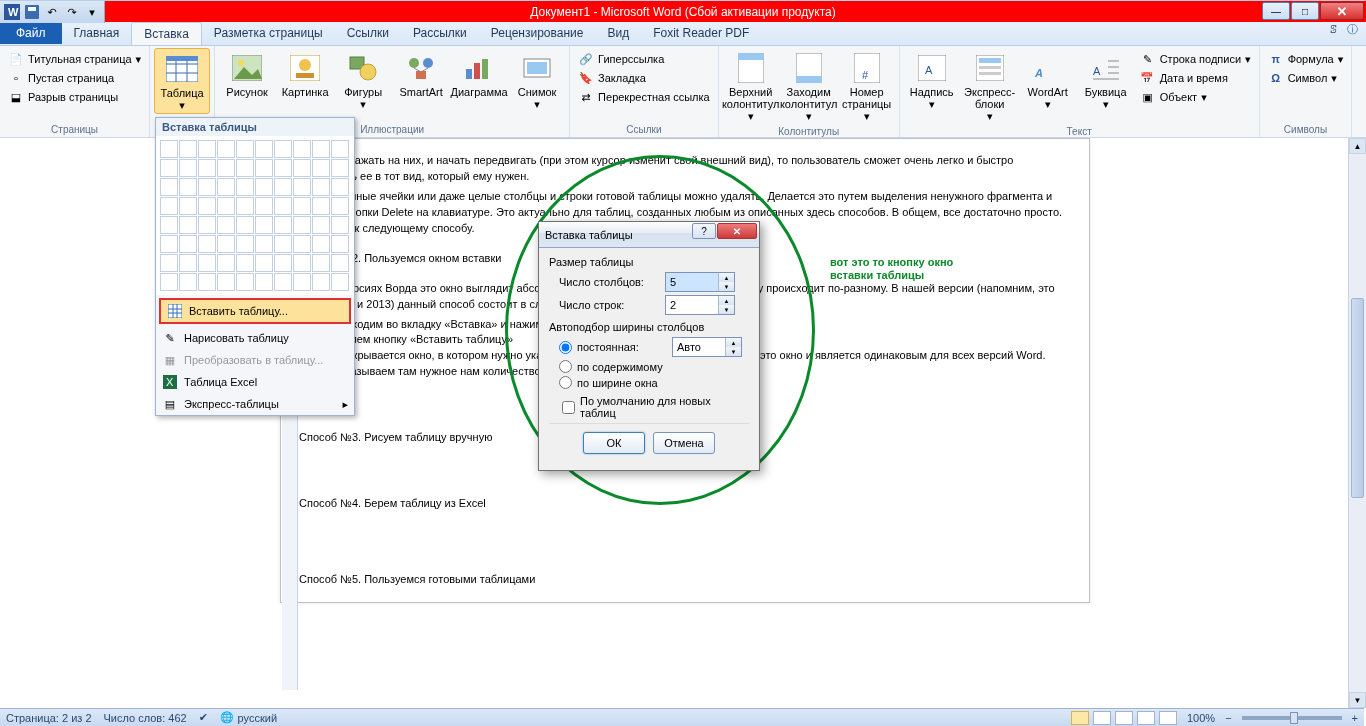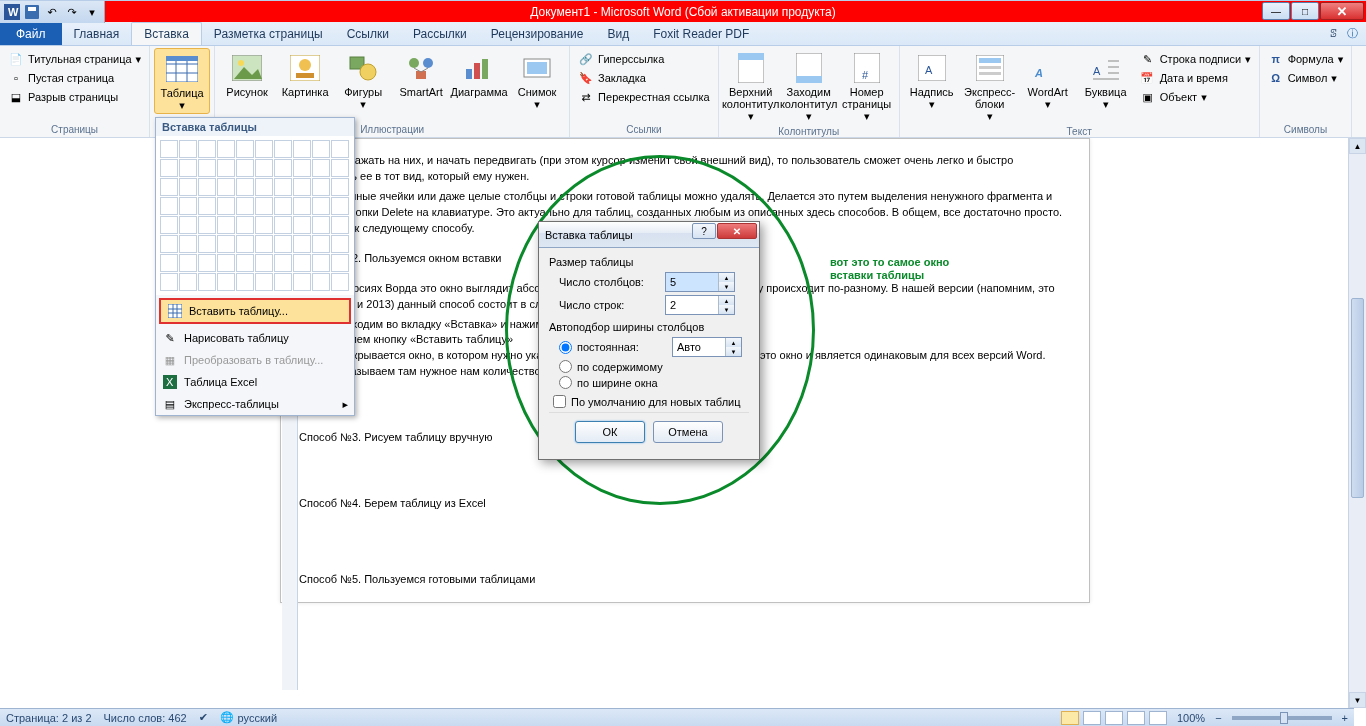--- a/index.html
+++ b/index.html
@@ -4,21 +4,21 @@
 <style>
 *{margin:0;padding:0;box-sizing:border-box;font-family:"Segoe UI",Tahoma,sans-serif;font-size:11px}
 body{background:#fff;width:1366px;height:726px;overflow:hidden;position:relative}
 .titlebar{height:22px;background:#f00;display:flex;align-items:center;position:relative;border-top:1px solid #b7cde8}
 .qat{position:absolute;left:0;top:0;height:22px;background:linear-gradient(#dbe7f5,#c3d7ef);display:flex;align-items:center;padding:0 2px;border-right:1px solid #9ab;z-index:2}
 .qat-btn{width:18px;height:18px;display:flex;align-items:center;justify-content:center;margin:0 1px;cursor:pointer}
 .title{flex:1;text-align:center;color:#fff;font-size:12px}
 .winbtns{display:flex;height:20px;position:absolute;right:2px;top:1px;z-index:3}
 .winbtn{width:28px;height:18px;border:1px solid #5a7ca8;background:linear-gradient(#eaf1fb,#cadef3);display:flex;align-items:center;justify-content:center;font-size:10px;margin-left:1px;border-radius:2px}
 .winbtn.close{background:linear-gradient(#f08080,#d93030);border-color:#a02020;color:#fff;width:44px;font-size:13px;font-weight:bold}
-.tabs{display:flex;background:linear-gradient(#e8f0fb,#dae8f7);border-bottom:1px solid #b7cde8;height:24px;align-items:center;padding-left:0}
+.tabs{display:flex;background:linear-gradient(#e8f0fb,#dae8f7);border-bottom:1px solid #b7cde8;height:24px;align-items:flex-start;padding-left:0}
 .tab{padding:4px 12px;cursor:pointer;color:#1e395b;font-size:12px}
 .tab.file{background:#1a5fb4;color:#fff;border-radius:0;padding:4px 16px}
 .tab.active{background:#f5f6f7;border:1px solid #b7cde8;border-bottom:none;border-radius:2px 2px 0 0}
 .tabs-right{margin-left:auto;display:flex;align-items:center;padding-right:8px;gap:10px;color:#1e395b}
 .ribbon{height:92px;background:#f5f6f7;border-bottom:1px solid #ccd8e8;display:flex;position:relative}
 .group{border-right:1px solid #d8e2ef;display:flex;flex-direction:column;padding:2px 4px 0}
 .group-body{flex:1;display:flex;align-items:flex-start;gap:2px}
 .group-label{text-align:center;color:#5b7290;font-size:10px;padding:2px 0}
 .big-btn{display:flex;flex-direction:column;align-items:center;width:56px;padding:2px;cursor:pointer;text-align:center;line-height:1.1}
 .big-btn.sel{background:#fde29b;border:1px solid #e8b44a;border-radius:3px}
@@ -50,24 +50,24 @@
 .fieldset{margin-bottom:6px}
 .fs-title{font-size:11px;margin-bottom:4px}
 .fld-row{display:flex;align-items:center;margin:3px 0 3px 10px;gap:6px}
 .fld-row label{width:100px}
 .spin{display:flex;border:1px solid #7a93b6;background:#fff;height:20px;width:70px}
 .spin input{border:none;width:52px;padding:0 4px;font-size:11px;outline:none}
 .spin-btns{display:flex;flex-direction:column;width:16px;border-left:1px solid #abc}
 .spin-btns div{flex:1;display:flex;align-items:center;justify-content:center;font-size:6px;background:linear-gradient(#f3f7fc,#d7e3f2);cursor:pointer}
 .radio-row{display:flex;align-items:center;margin:3px 0 3px 10px;gap:5px}
 .dlg-foot{display:flex;justify-content:center;gap:8px;padding:8px 0;border-top:1px solid #ddd;margin-top:4px}
-.btn{width:70px;height:22px;border:1px solid #7a93b6;background:linear-gradient(#fefefe,#e3ebf5);border-radius:3px;cursor:pointer}
+.btn{width:62px;height:22px;border:1px solid #7a93b6;background:linear-gradient(#fefefe,#e3ebf5);border-radius:3px;cursor:pointer}
 .btn.def{border:1px solid #3c7fb1;box-shadow:0 0 2px #6badea}
-.chk-row{display:flex;align-items:center;gap:5px;margin:6px 4px 2px}
-.statusbar{position:absolute;left:0;right:12px;bottom:0;height:18px;background:linear-gradient(#dce8f7,#c8daf0);border-top:1px solid #9fb4d0;display:flex;align-items:center;padding:0 6px;font-size:11px;color:#2a4a72}
+.chk-row{display:flex;align-items:center;gap:5px;margin:6px 13px 2px}
+.statusbar{position:absolute;left:0;right:2px;bottom:0;height:18px;background:linear-gradient(#dce8f7,#c8daf0);border-top:1px solid #9fb4d0;display:flex;align-items:center;padding:0 6px;font-size:11px;color:#2a4a72}
 .sb-item{margin-right:12px;display:flex;align-items:center;gap:4px}
 .sb-right{margin-left:auto;display:flex;align-items:center;gap:4px}
 .view-btn{width:18px;height:14px;border:1px solid #9fb4d0;background:#fff;cursor:pointer}
 .view-btn.on{background:#fce9a8;border-color:#e0b050}
 .zoom-slider{width:100px;height:4px;background:#8fa6c4;position:relative;margin:0 6px}
 .zoom-thumb{position:absolute;left:48px;top:-4px;width:8px;height:12px;background:#d7e3f2;border:1px solid #7a93b6}
 .vscroll{position:absolute;right:0;top:138px;bottom:18px;width:18px;background:#e9eef6;border-left:1px solid #c8d4e6}
 .vscroll .thumb{position:absolute;left:2px;right:2px;top:160px;height:200px;background:linear-gradient(90deg,#d0ddf0,#b8cce6);border:1px solid #9fb4d0;border-radius:2px}
 .vscroll .arr{position:absolute;left:0;right:0;height:16px;background:#dce6f3;display:flex;align-items:center;justify-content:center;font-size:8px;border:1px solid #c8d4e6}
 .ruler-v{position:absolute;left:282px;top:138px;bottom:18px;width:16px;background:#f0f3f8;border-right:1px solid #c8d4e6;z-index:1}
@@ -329,21 +329,21 @@
       </ol>
       <p style="margin-top:50px">Способ №3. Рисуем таблицу вручную</p>
       <p style="margin-top:50px">Способ №4. Берем таблицу из Excel</p>
       <p style="margin-top:60px">Способ №5. Пользуемся готовыми таблицами</p>
     </div>
   </div>
 </div>
 
 <div class="circle"></div>
 <div class="annot">
-  <div>вот это то самое окно</div>
+  <div>вот это то кнопку окно</div>
     <div>вставки таблицы</div>
 </div>
 
 <div class="dropdown">
   <div class="dd-title">Вставка таблицы</div>
   <div class="dd-grid">
       <div class="dd-cell"></div>
       <div class="dd-cell"></div>
       <div class="dd-cell"></div>
       <div class="dd-cell"></div>

